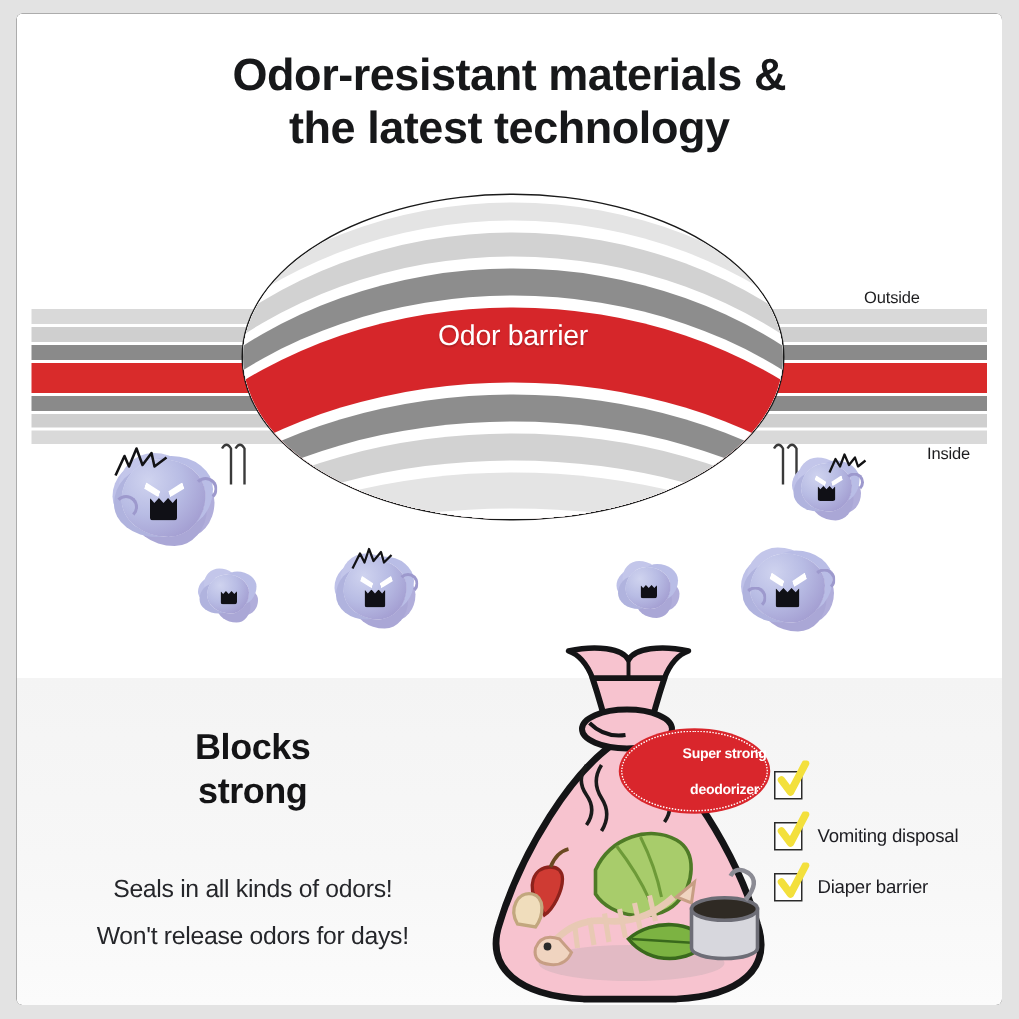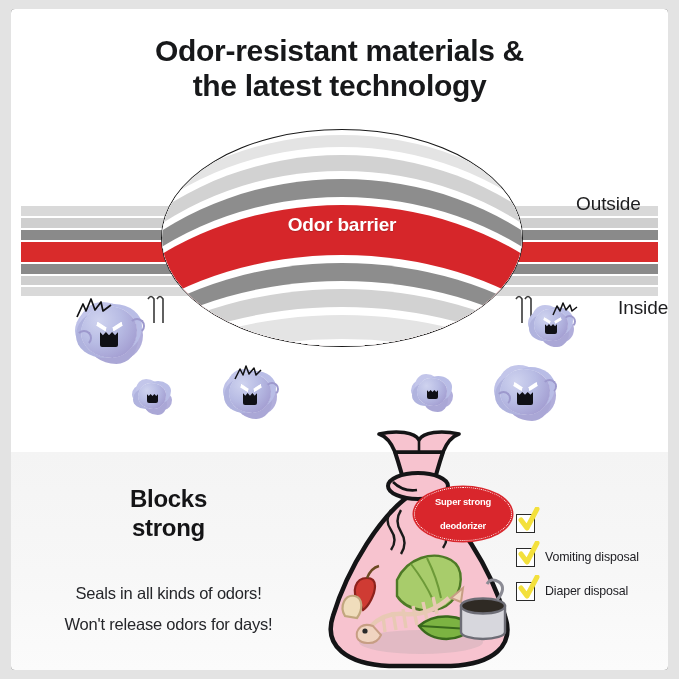--- a/index.html
+++ b/index.html
@@ -49,26 +49,26 @@
   .c8{ width:600px; height:440px; top:125px; background:#ffffff; }
   .c9{ width:600px; height:432px; top:133px; background:#8d8d8d; }
   .c10{width:600px; height:414px; top:151px; background:#ffffff; }
   .c11{width:600px; height:406px; top:159px; background:#d2d2d2; }
   .c12{width:600px; height:388px; top:177px; background:#ffffff; }
   .c13{width:600px; height:380px; top:185px; background:#e4e4e4; }
   .c14{width:600px; height:356px; top:209px; background:#ffffff; }
 
   .barrier-label{
     position:absolute; left:0; top:84px; width:360px; text-align:center;
-    color:#ffffff; font-size:19px; font-weight:bold; letter-spacing:-0.2px;
+    color:#ffffff; font-size:19px; font-weight:normal; letter-spacing:-0.2px;
     text-shadow:0 1px 1px rgba(0,0,0,.18);
   }
 
   .side-label{
-    position:absolute; color:#1d1d1f; font-size:19px; letter-spacing:-0.1px;
+    position:absolute; color:#1d1d1f; font-size:11px; letter-spacing:-0.1px;
   }
   .lbl-outside{ left:565px; top:184px; }
   .lbl-inside { left:607px; top:288px; }
 
   
   .germ{ position:absolute; }
   .germ .body{
     position:absolute; left:0; top:0; width:100%; height:100%;
     background:radial-gradient(circle at 32% 28%, #cfd3ef 0%, #b8bce4 42%, #a6a2d4 75%, #9a90c8 100%);
     border-radius:47% 53% 44% 56% / 52% 46% 54% 48%;
@@ -122,21 +122,21 @@
   }
 
   
   .bag{ position:absolute; left:300px; top:-22px; width:215px; height:240px; }
 
   .badge{
     position:absolute; left:103px; top:57px; width:96px; height:52px;
     background:#d9262c; border-radius:50%;
     border:1.5px dotted #ffffff;
     box-shadow:0 0 0 1.5px #d9262c;
-    display:flex; align-items:center; justify-content:center;
+    display:flex; align-items:center; justify-content:flex-end;
   }
   .badge span{
     display:block; text-align:center; color:#ffffff;
     font-size:9.4px; font-weight:bold; line-height:12px; letter-spacing:-0.2px;
   }
 </style>
 </head>
 <body>
 
 <div class="card">
@@ -341,18 +341,18 @@
         </div>
         <div class="check-label">Vomiting disposal</div>
       </div>
       <div class="check-row">
         <div class="cbox"></div>
         <div class="cmark">
           <svg width="22" height="26" viewBox="0 0 22 26">
             <path d="M3 13 L9 21 L19 2" fill="none" stroke="#f3e03c" stroke-width="5" stroke-linecap="round" stroke-linejoin="round"></path>
           </svg>
         </div>
-        <div class="check-label">Diaper disposal</div>
+        <div class="check-label">Diaper barrier</div>
       </div>
     </div>
 
   </div>
 </div>
 
 </body></html>

